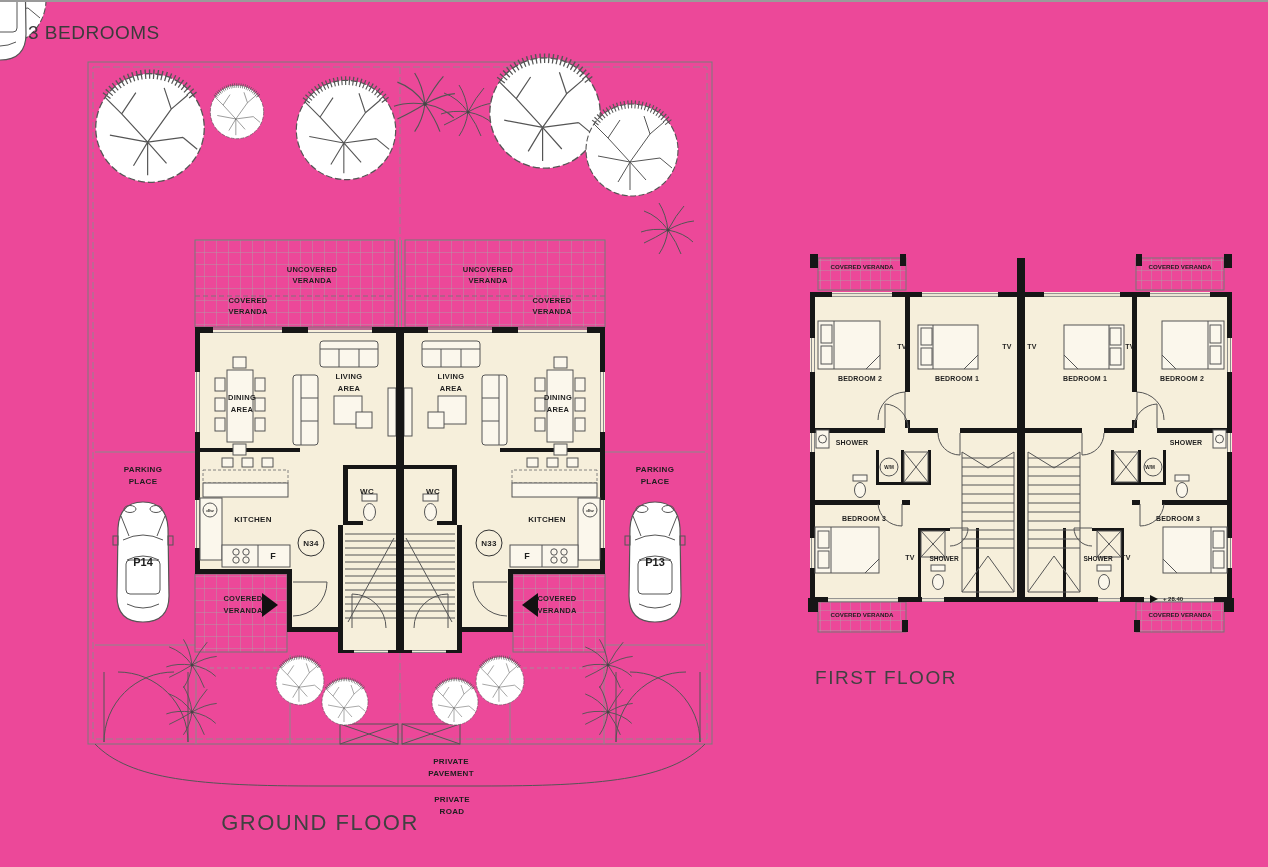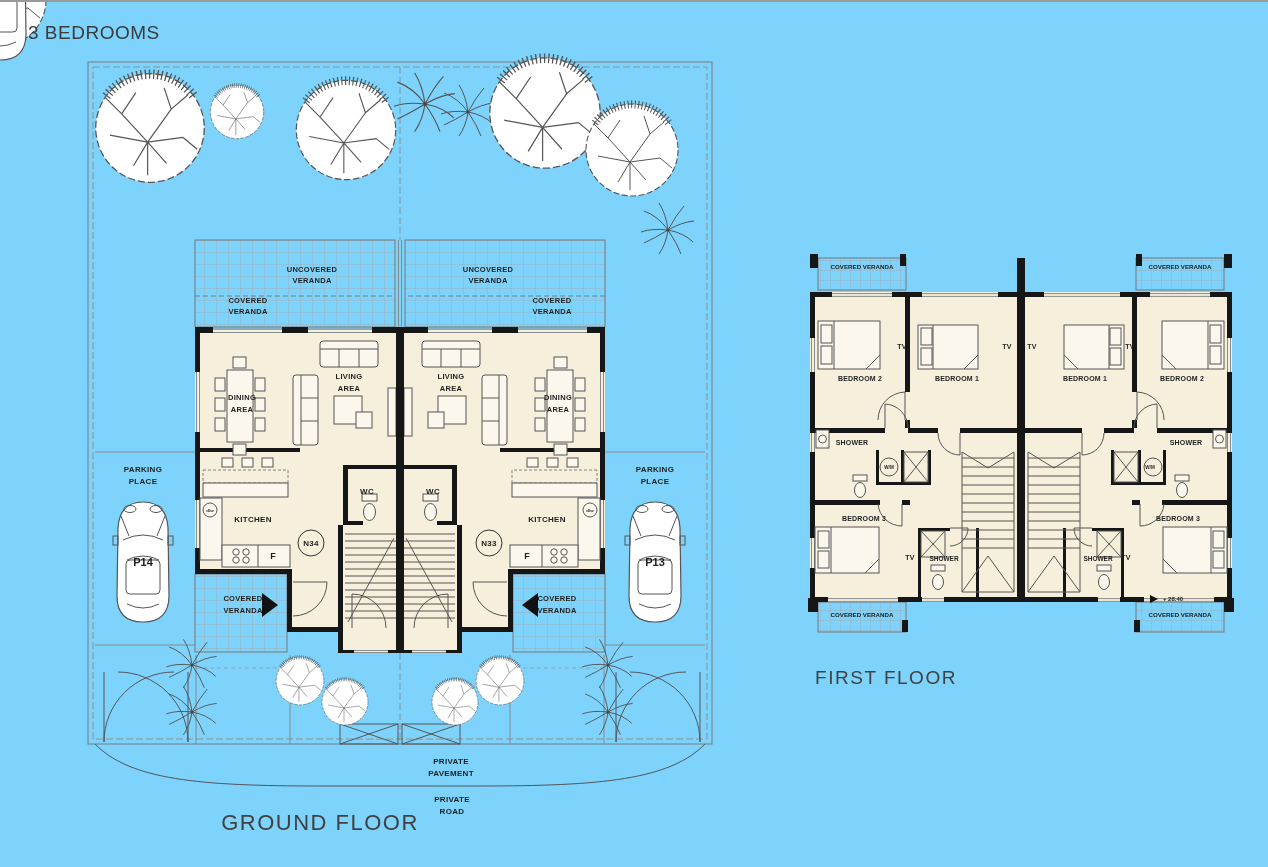--- a/index.html
+++ b/index.html
@@ -1,16 +1,16 @@
 <!DOCTYPE html>
 <html><head>
 <meta charset="utf-8">
 <style>
   html,body{margin:0;padding:0;background:#fff;}
-  #stage{position:relative;width:1268px;height:867px;background:#7dd3fc;overflow:hidden;
+  #stage{position:relative;width:1268px;height:867px;background:#ec4899;overflow:hidden;
          font-family:"Liberation Sans",sans-serif;}
   #topline{position:absolute;left:0;top:0;width:1268px;height:2px;background:#9a9a9a;}
   #title{position:absolute;left:28px;top:22px;font-size:19px;color:#3b3b3b;letter-spacing:.5px;}
   svg text{font-family:"Liberation Sans",sans-serif;fill:#1e1e1e;text-anchor:middle;}
   .t8{font-size:8px;font-weight:bold;letter-spacing:.3px;}
   .t75{font-size:7.5px;font-weight:bold;letter-spacing:.3px;}
   .t7{font-size:7px;font-weight:bold;letter-spacing:.2px;}
   .t65{font-size:6.5px;font-weight:bold;}
   .t62{font-size:6.2px;font-weight:bold;}
   .t6{font-size:6px;font-weight:bold;}

